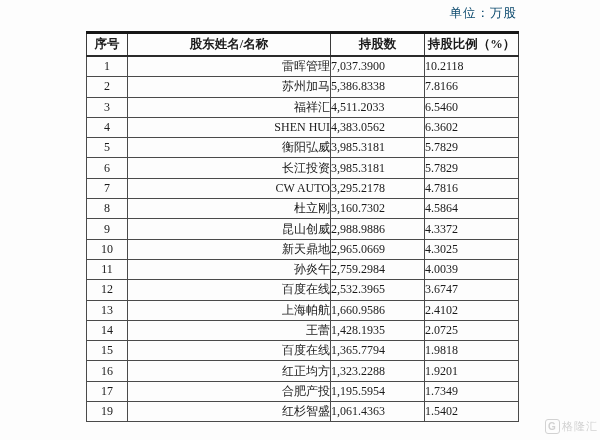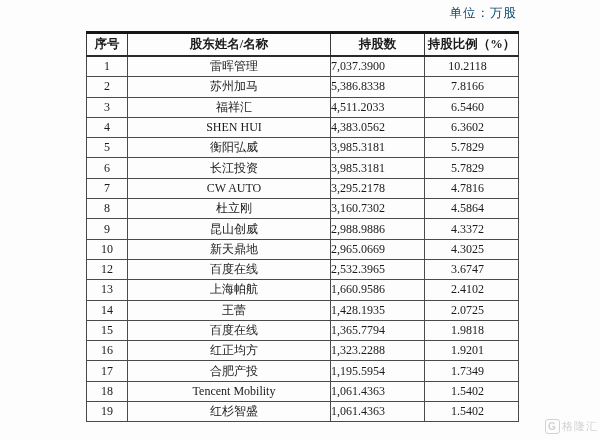--- a/index.html
+++ b/index.html
@@ -28,23 +28,23 @@
     border:1px solid #3b3b3b;border-bottom:2px solid #2a2a2a;
     padding:0;white-space:nowrap;overflow:hidden;
   }
   td{
     height:19.3px;font-size:12px;
     border:1px solid #4a4a4a;
     padding:0;white-space:nowrap;overflow:hidden;
   }
   tbody tr{height:20.3px;}
   td.cell-no{text-align:center;}
-  td.cell-name{text-align:center;padding-left:10px;}
+  td.cell-name{text-align:right;padding-left:10px;}
   td.cell-shares{padding-right:8px;}
-  td.cell-ratio{text-align:center;padding-right:8px;}
+  td.cell-ratio{text-align:left;padding-right:8px;}
   .watermark{
     position:absolute;right:2px;bottom:6px;
     display:flex;align-items:center;gap:2px;
     color:#d2d2d2;font-size:11px;letter-spacing:1px;
     font-family:"Liberation Sans","DejaVu Sans",sans-serif;
   }
   .wm-icon{
     width:13px;height:13px;border:1.5px solid #d2d2d2;border-radius:3px;
     font-size:10px;line-height:13px;text-align:center;font-weight:bold;
   }
@@ -125,20 +125,26 @@
           <td class="cell-shares">2,988.9886</td>
           <td class="cell-ratio">4.3372</td>
         </tr>
         <tr>
           <td class="cell-no">10</td>
           <td class="cell-name">新天鼎地</td>
           <td class="cell-shares">2,965.0669</td>
           <td class="cell-ratio">4.3025</td>
         </tr>
         <tr>
+          <td class="cell-no">11</td>
+          <td class="cell-name">孙炎午</td>
+          <td class="cell-shares">2,759.2984</td>
+          <td class="cell-ratio">4.0039</td>
+        </tr>
+        <tr>
           <td class="cell-no">12</td>
           <td class="cell-name">百度在线</td>
           <td class="cell-shares">2,532.3965</td>
           <td class="cell-ratio">3.6747</td>
         </tr>
         <tr>
           <td class="cell-no">13</td>
           <td class="cell-name">上海帕航</td>
           <td class="cell-shares">1,660.9586</td>
           <td class="cell-ratio">2.4102</td>
@@ -161,26 +167,20 @@
           <td class="cell-shares">1,323.2288</td>
           <td class="cell-ratio">1.9201</td>
         </tr>
         <tr>
           <td class="cell-no">17</td>
           <td class="cell-name">合肥产投</td>
           <td class="cell-shares">1,195.5954</td>
           <td class="cell-ratio">1.7349</td>
         </tr>
         <tr>
-          <td class="cell-no">18</td>
-          <td class="cell-name">Tencent Mobility</td>
-          <td class="cell-shares">1,061.4363</td>
-          <td class="cell-ratio">1.5402</td>
-        </tr>
-        <tr>
           <td class="cell-no">19</td>
           <td class="cell-name">红杉智盛</td>
           <td class="cell-shares">1,061.4363</td>
           <td class="cell-ratio">1.5402</td>
         </tr>
       </tbody>
   </table>
 </div>
 
 <div class="watermark">

